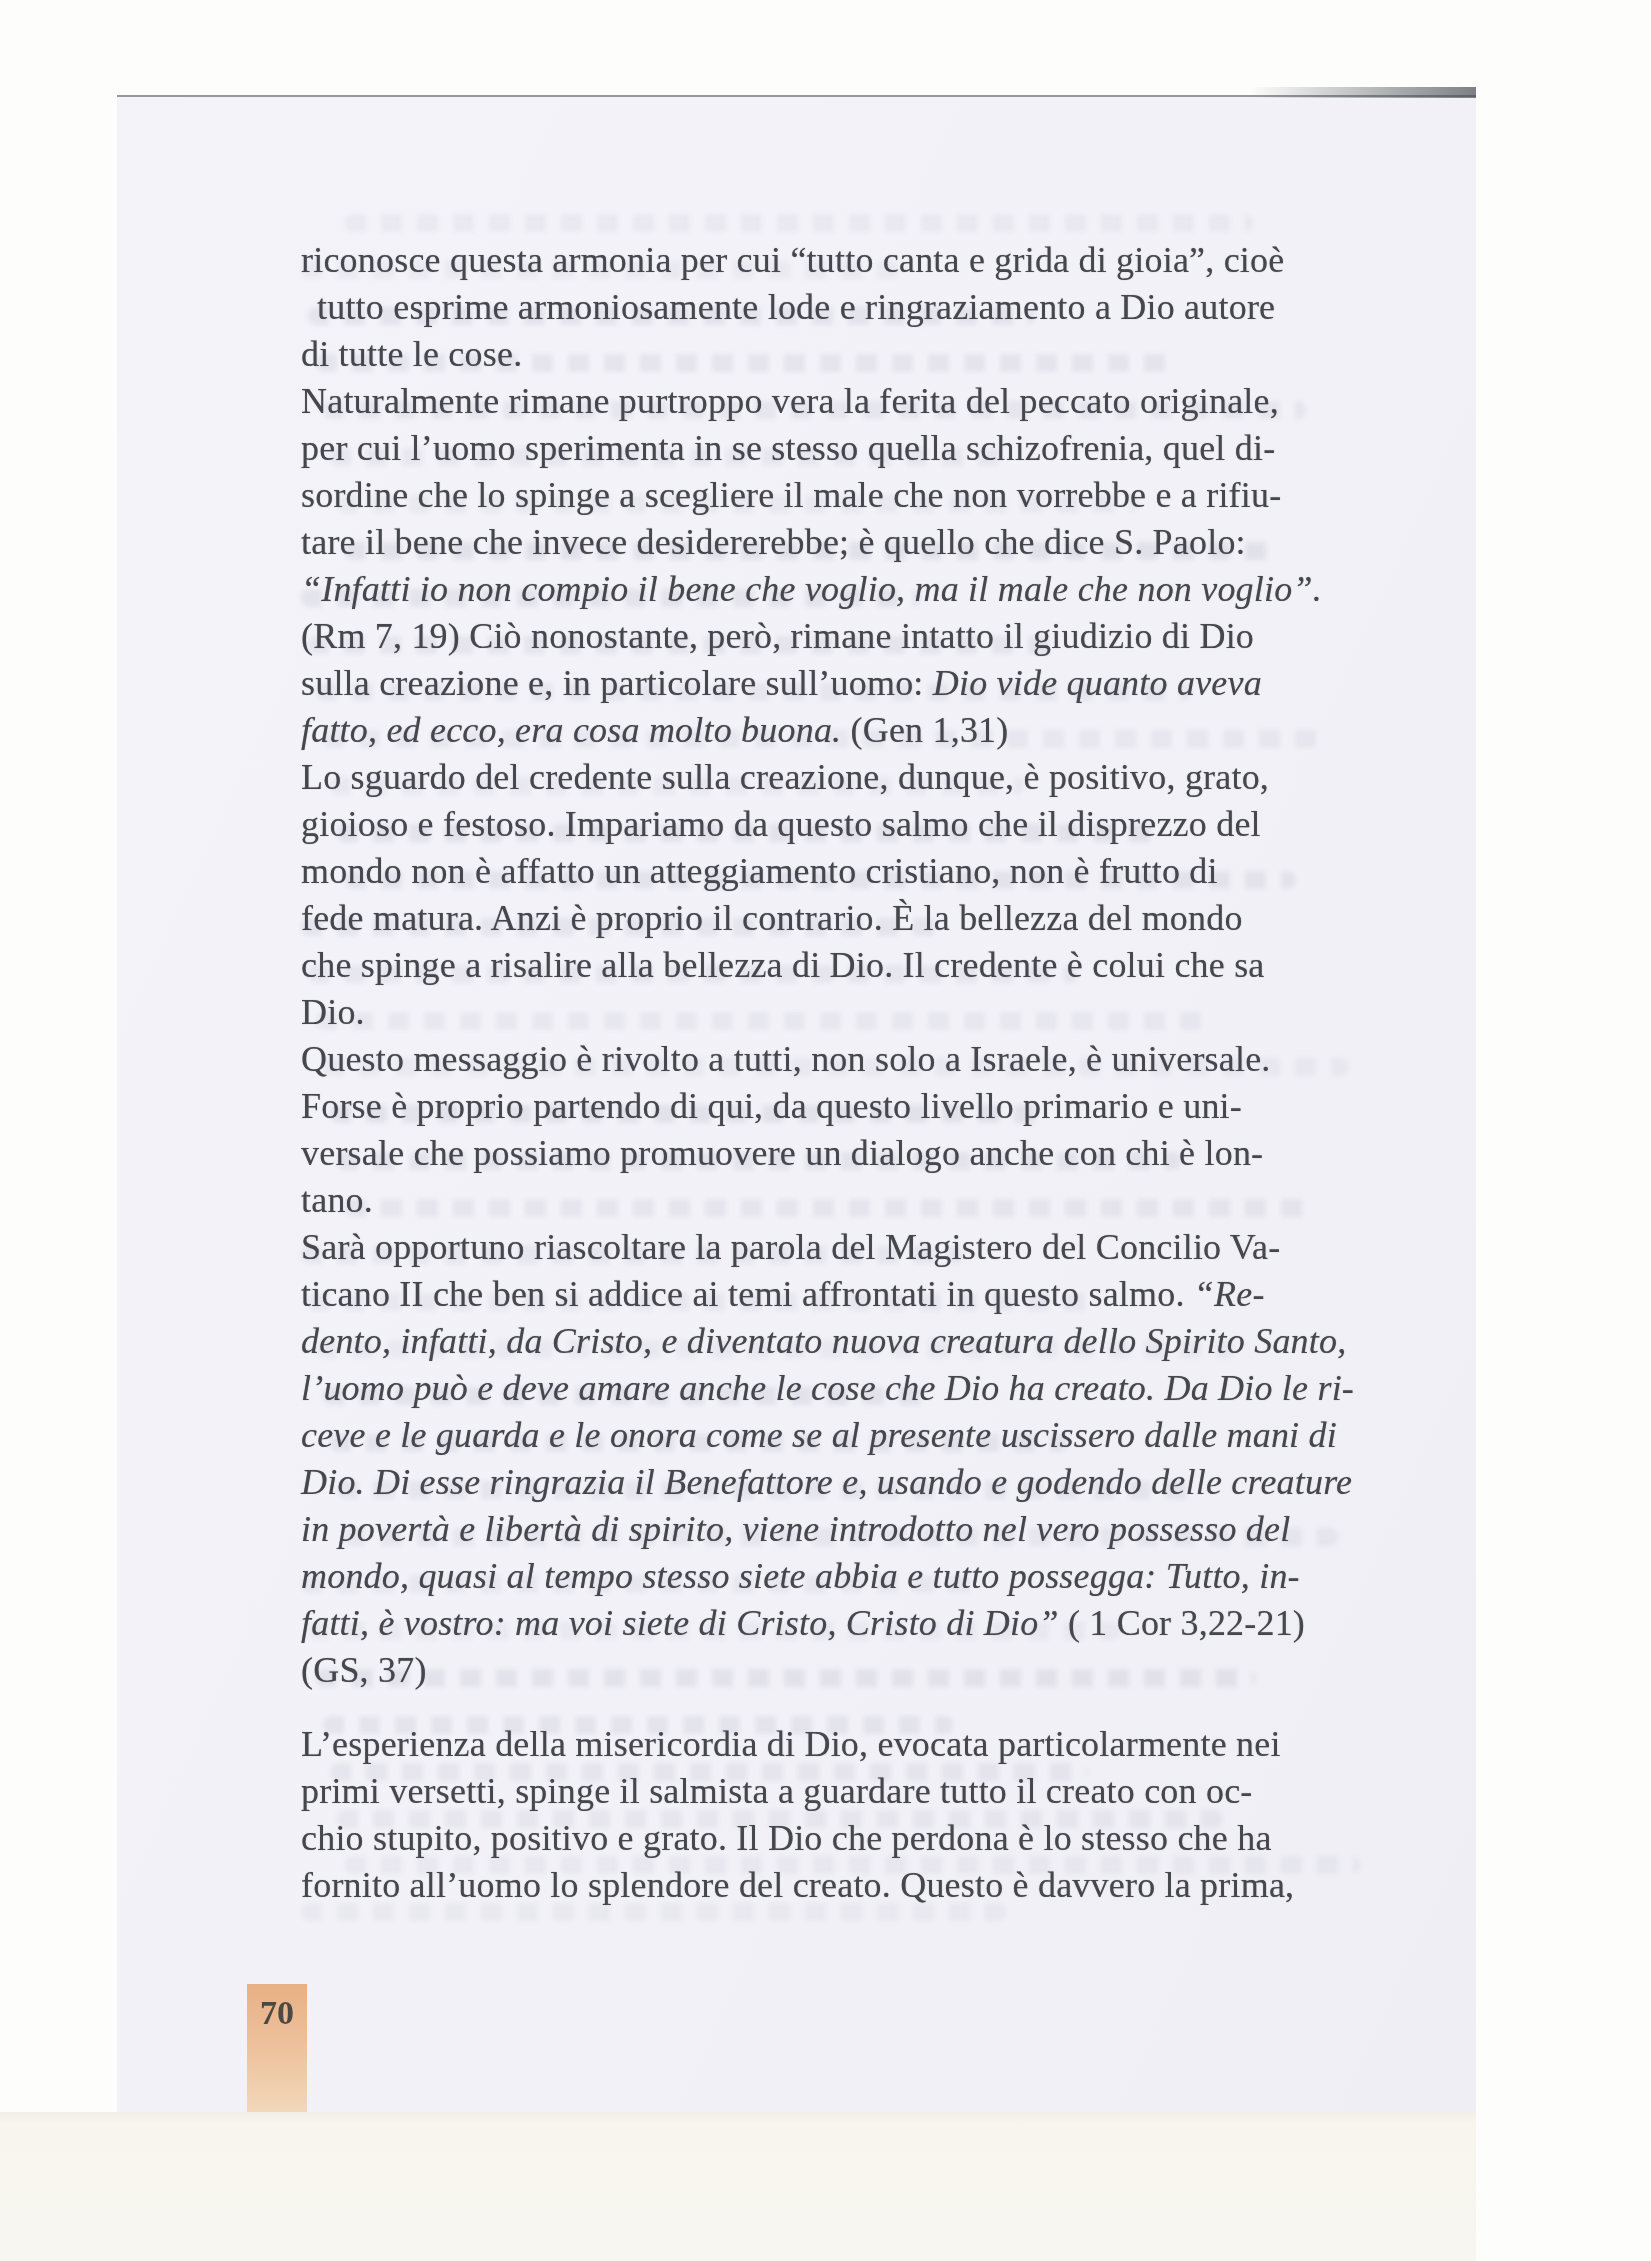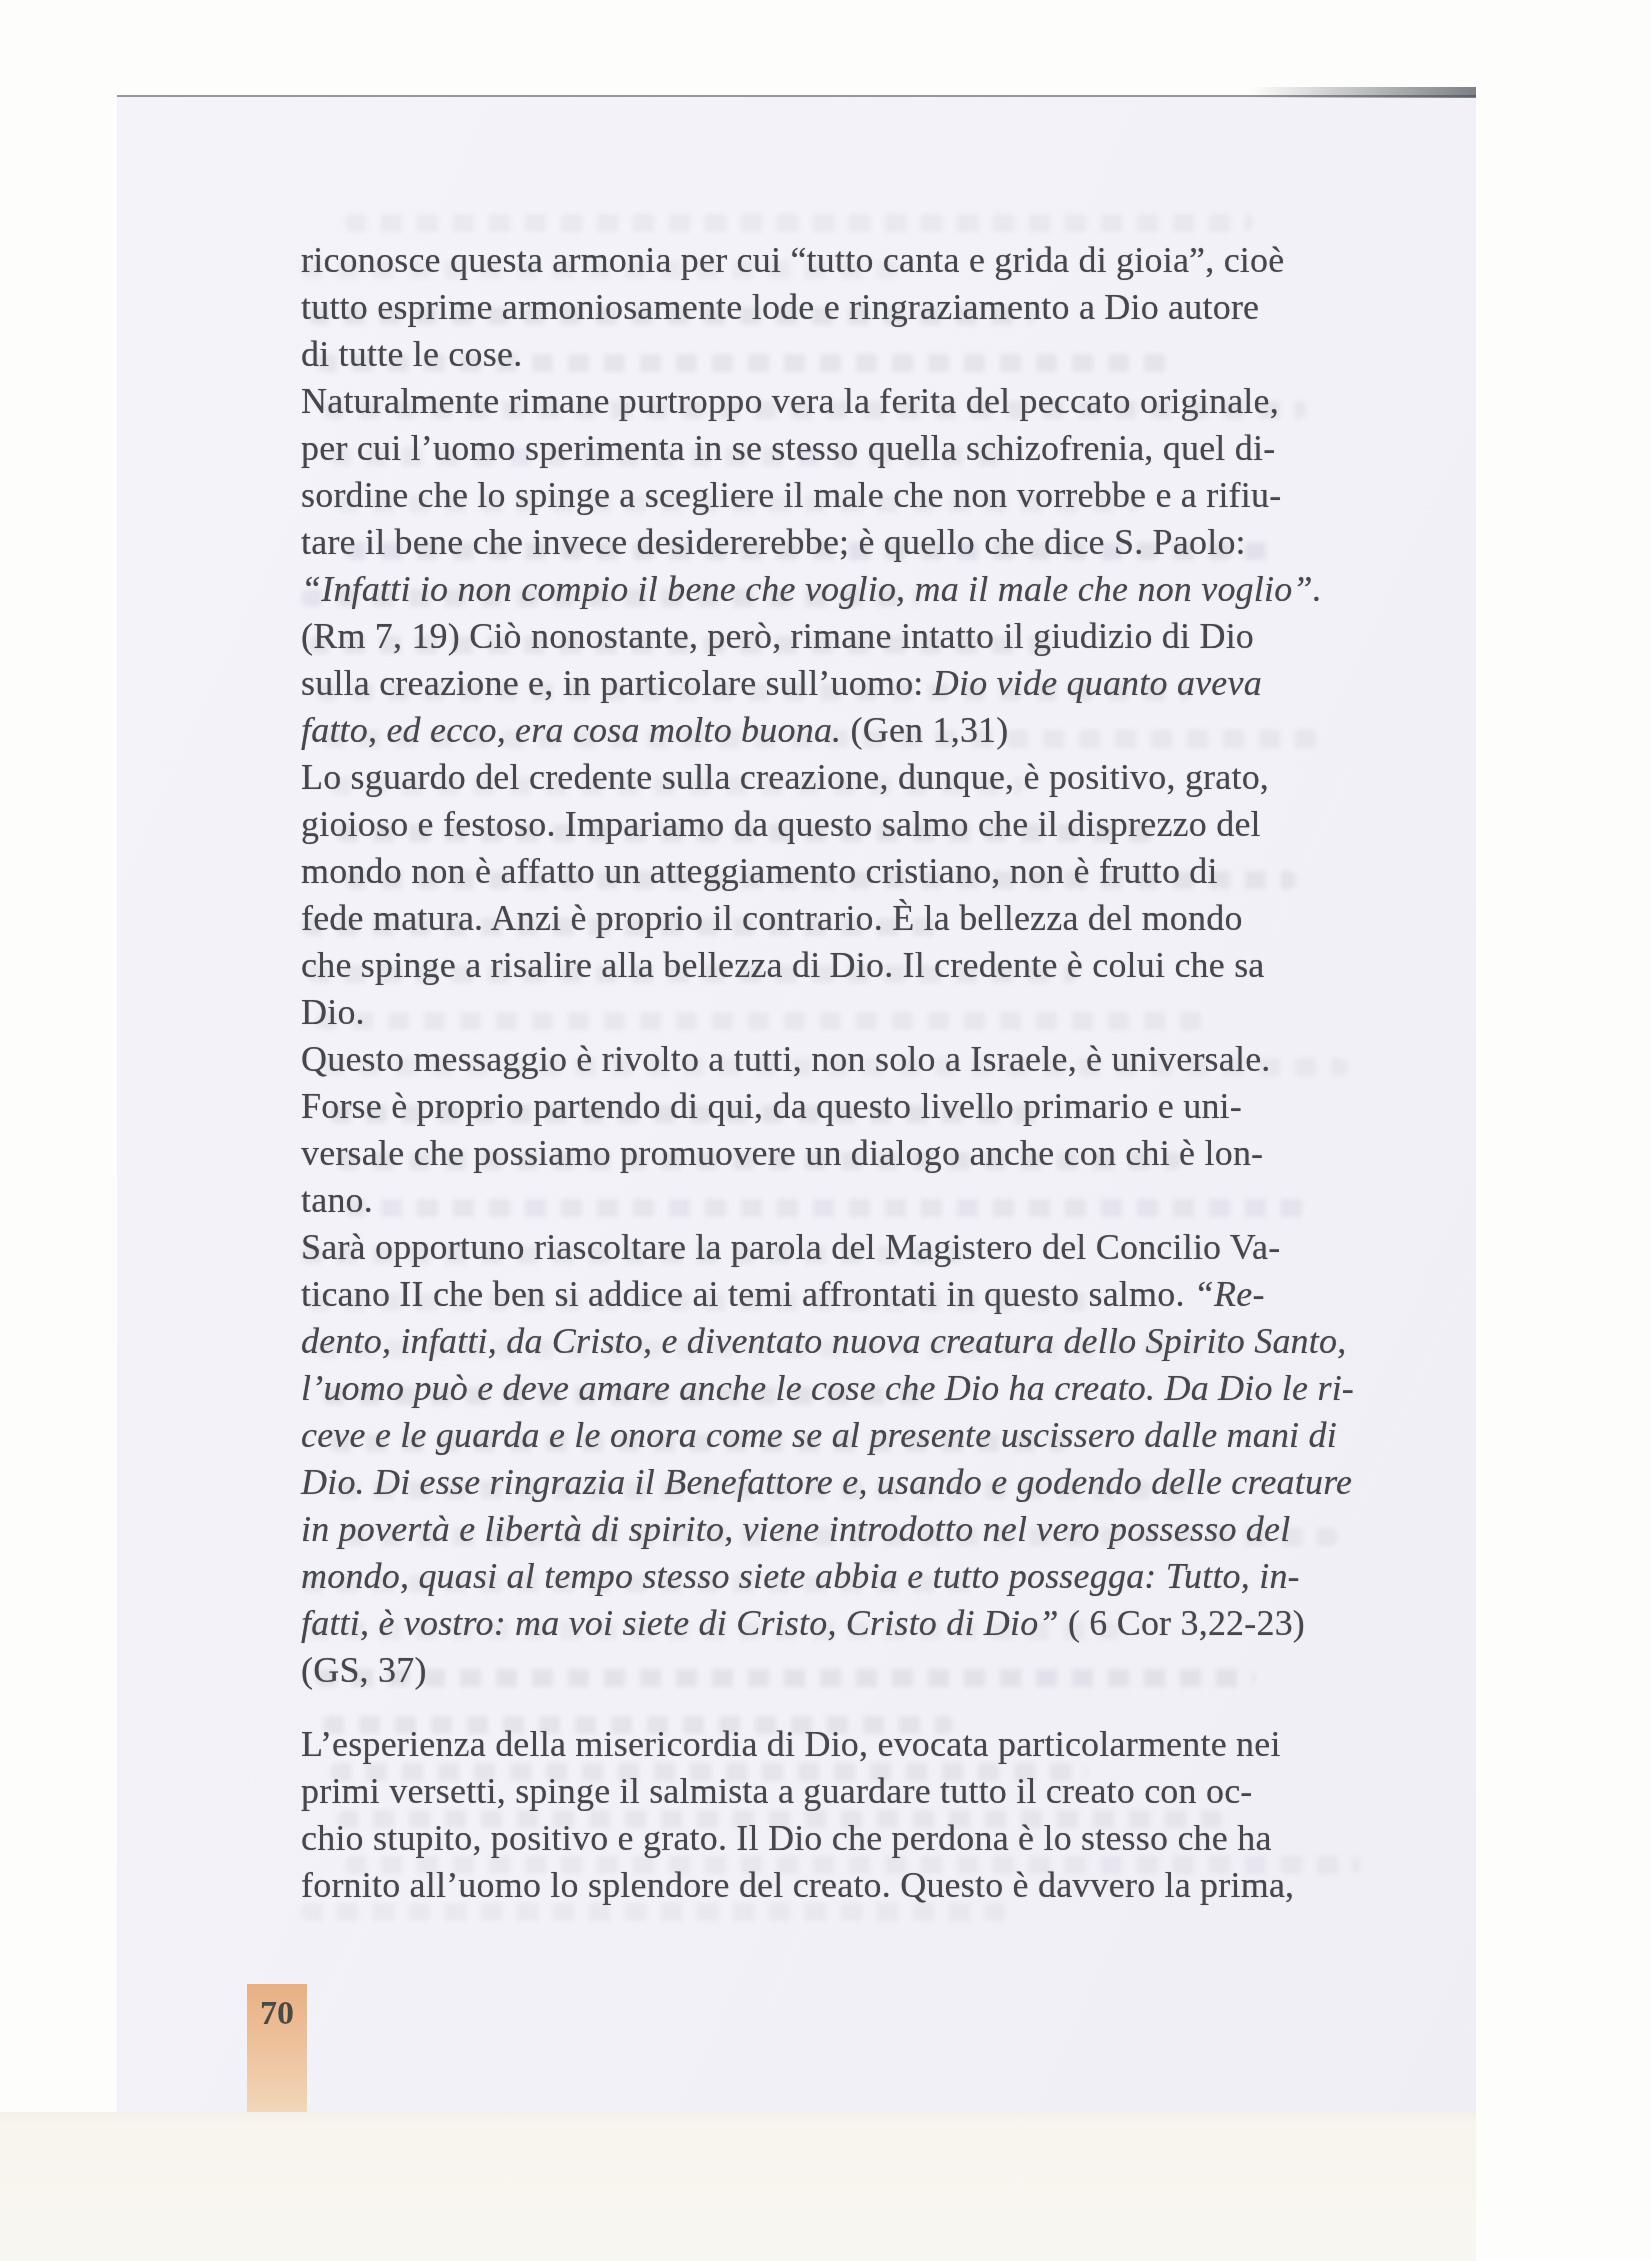--- a/index.html
+++ b/index.html
@@ -135,21 +135,21 @@
       <div class="ghost-line" style="top: 1432px; left: 14.6px; width: 88%; opacity: 0.7;"></div>
       <div class="ghost-line" style="top: 1479px; left: 22px; width: 59%; opacity: 0.64;"></div>
       <div class="ghost-line" style="top: 1526px; left: 29px; width: 71%; opacity: 0.58;"></div>
       <div class="ghost-line" style="top: 1573px; left: 36px; width: 83%; opacity: 0.52;"></div>
       <div class="ghost-line" style="top: 1619px; left: 44px; width: 95%; opacity: 0.46;"></div>
       <div class="ghost-line" style="top: 1666px; left: 0px; width: 66%; opacity: 0.4;"></div>
     </div>
 
   <div class="body-text">
       <div class="line" style="transform: scaleX(1);"><span>riconosce questa armonia per cui “tutto canta e grida di gioia”, cioè</span></div>
-      <div class="line" style="transform: scaleX(1);"><span>tutto esprime armoniosamente lode e ringraziamento a Dio autore</span></div>
+      <div class="line" style="transform: scaleX(1); margin-left: 16px;"><span>tutto esprime armoniosamente lode e ringraziamento a Dio autore</span></div>
       <div class="line last"><span>di tutte le cose.</span></div>
       <div class="line" style="transform: scaleX(1); font-family: Liberation Serif, serif;"><span>Naturalmente rimane purtroppo vera la ferita del peccato originale,</span></div>
       <div class="line" style="transform: scaleX(1);"><span>per cui l’uomo sperimenta in se stesso quella schizofrenia, quel di-</span></div>
       <div class="line" style="transform: scaleX(1);"><span>sordine che lo spinge a scegliere il male che non vorrebbe e a rifiu-</span></div>
       <div class="line" style="transform: scaleX(1);"><span>tare il bene che invece desidererebbe; è quello che dice S. Paolo:</span></div>
       <div class="line" style="transform: scaleX(1);"><span class="it">“Infatti io non compio il bene che voglio, ma il male che non voglio”.</span></div>
       <div class="line" style="transform: scaleX(1);"><span>(Rm 7, 19) Ciò nonostante, però, rimane intatto il giudizio di Dio</span></div>
       <div class="line" style="transform: scaleX(1);"><span>sulla creazione e, in particolare sull’uomo: </span><span class="it">Dio vide quanto aveva</span></div>
       <div class="line last"><span class="it">fatto, ed ecco, era cosa molto buona.</span><span> (Gen 1,31)</span></div>
       <div class="line" style="transform: scaleX(1);"><span>Lo sguardo del credente sulla creazione, dunque, è positivo, grato,</span></div>
@@ -163,21 +163,21 @@
       <div class="line" style="transform: scaleX(1);"><span>versale che possiamo promuovere un dialogo anche con chi è lon-</span></div>
       <div class="line last"><span>tano.</span></div>
       <div class="line" style="transform: scaleX(1);"><span>Sarà opportuno riascoltare la parola del Magistero del Concilio Va-</span></div>
       <div class="line" style="transform: scaleX(1);"><span>ticano II che ben si addice ai temi affrontati in questo salmo. </span><span class="it">“Re-</span></div>
       <div class="line" style="transform: scaleX(1);"><span class="it">dento, infatti, da Cristo, e diventato nuova creatura dello Spirito Santo,</span></div>
       <div class="line" style="transform: scaleX(1);"><span class="it">l’uomo può e deve amare anche le cose che Dio ha creato. Da Dio le ri-</span></div>
       <div class="line" style="transform: scaleX(1);"><span class="it">ceve e le guarda e le onora come se al presente uscissero dalle mani di</span></div>
       <div class="line" style="transform: scaleX(1);"><span class="it">Dio. Di esse ringrazia il Benefattore e, usando e godendo delle creature</span></div>
       <div class="line" style="transform: scaleX(1);"><span class="it">in povertà e libertà di spirito, viene introdotto nel vero possesso del</span></div>
       <div class="line" style="transform: scaleX(1);"><span class="it">mondo, quasi al tempo stesso siete abbia e tutto possegga: Tutto, in-</span></div>
-      <div class="line" style="transform: scaleX(1);"><span class="it">fatti, è vostro: ma voi siete di Cristo, Cristo di Dio”</span><span> ( 6 Cor 3,22-23)</span></div>
+      <div class="line" style="transform: scaleX(1);"><span class="it">fatti, è vostro: ma voi siete di Cristo, Cristo di Dio”</span><span> ( 1 Cor 3,22-21)</span></div>
       <div class="line last"><span>(GS, 37)</span></div>
       <div class="line" style="transform: scaleX(1); margin-top: 27px;"><span>L’esperienza della misericordia di Dio, evocata particolarmente nei</span></div>
       <div class="line" style="transform: scaleX(1);"><span>primi versetti, spinge il salmista a guardare tutto il creato con oc-</span></div>
       <div class="line" style="transform: scaleX(1);"><span>chio stupito, positivo e grato. Il Dio che perdona è lo stesso che ha</span></div>
       <div class="line last"><span>fornito all’uomo lo splendore del creato. Questo è davvero la prima,</span></div>
     </div>
 
   <div class="footer-num-block">
     <span class="page-num">70</span>
   </div>

